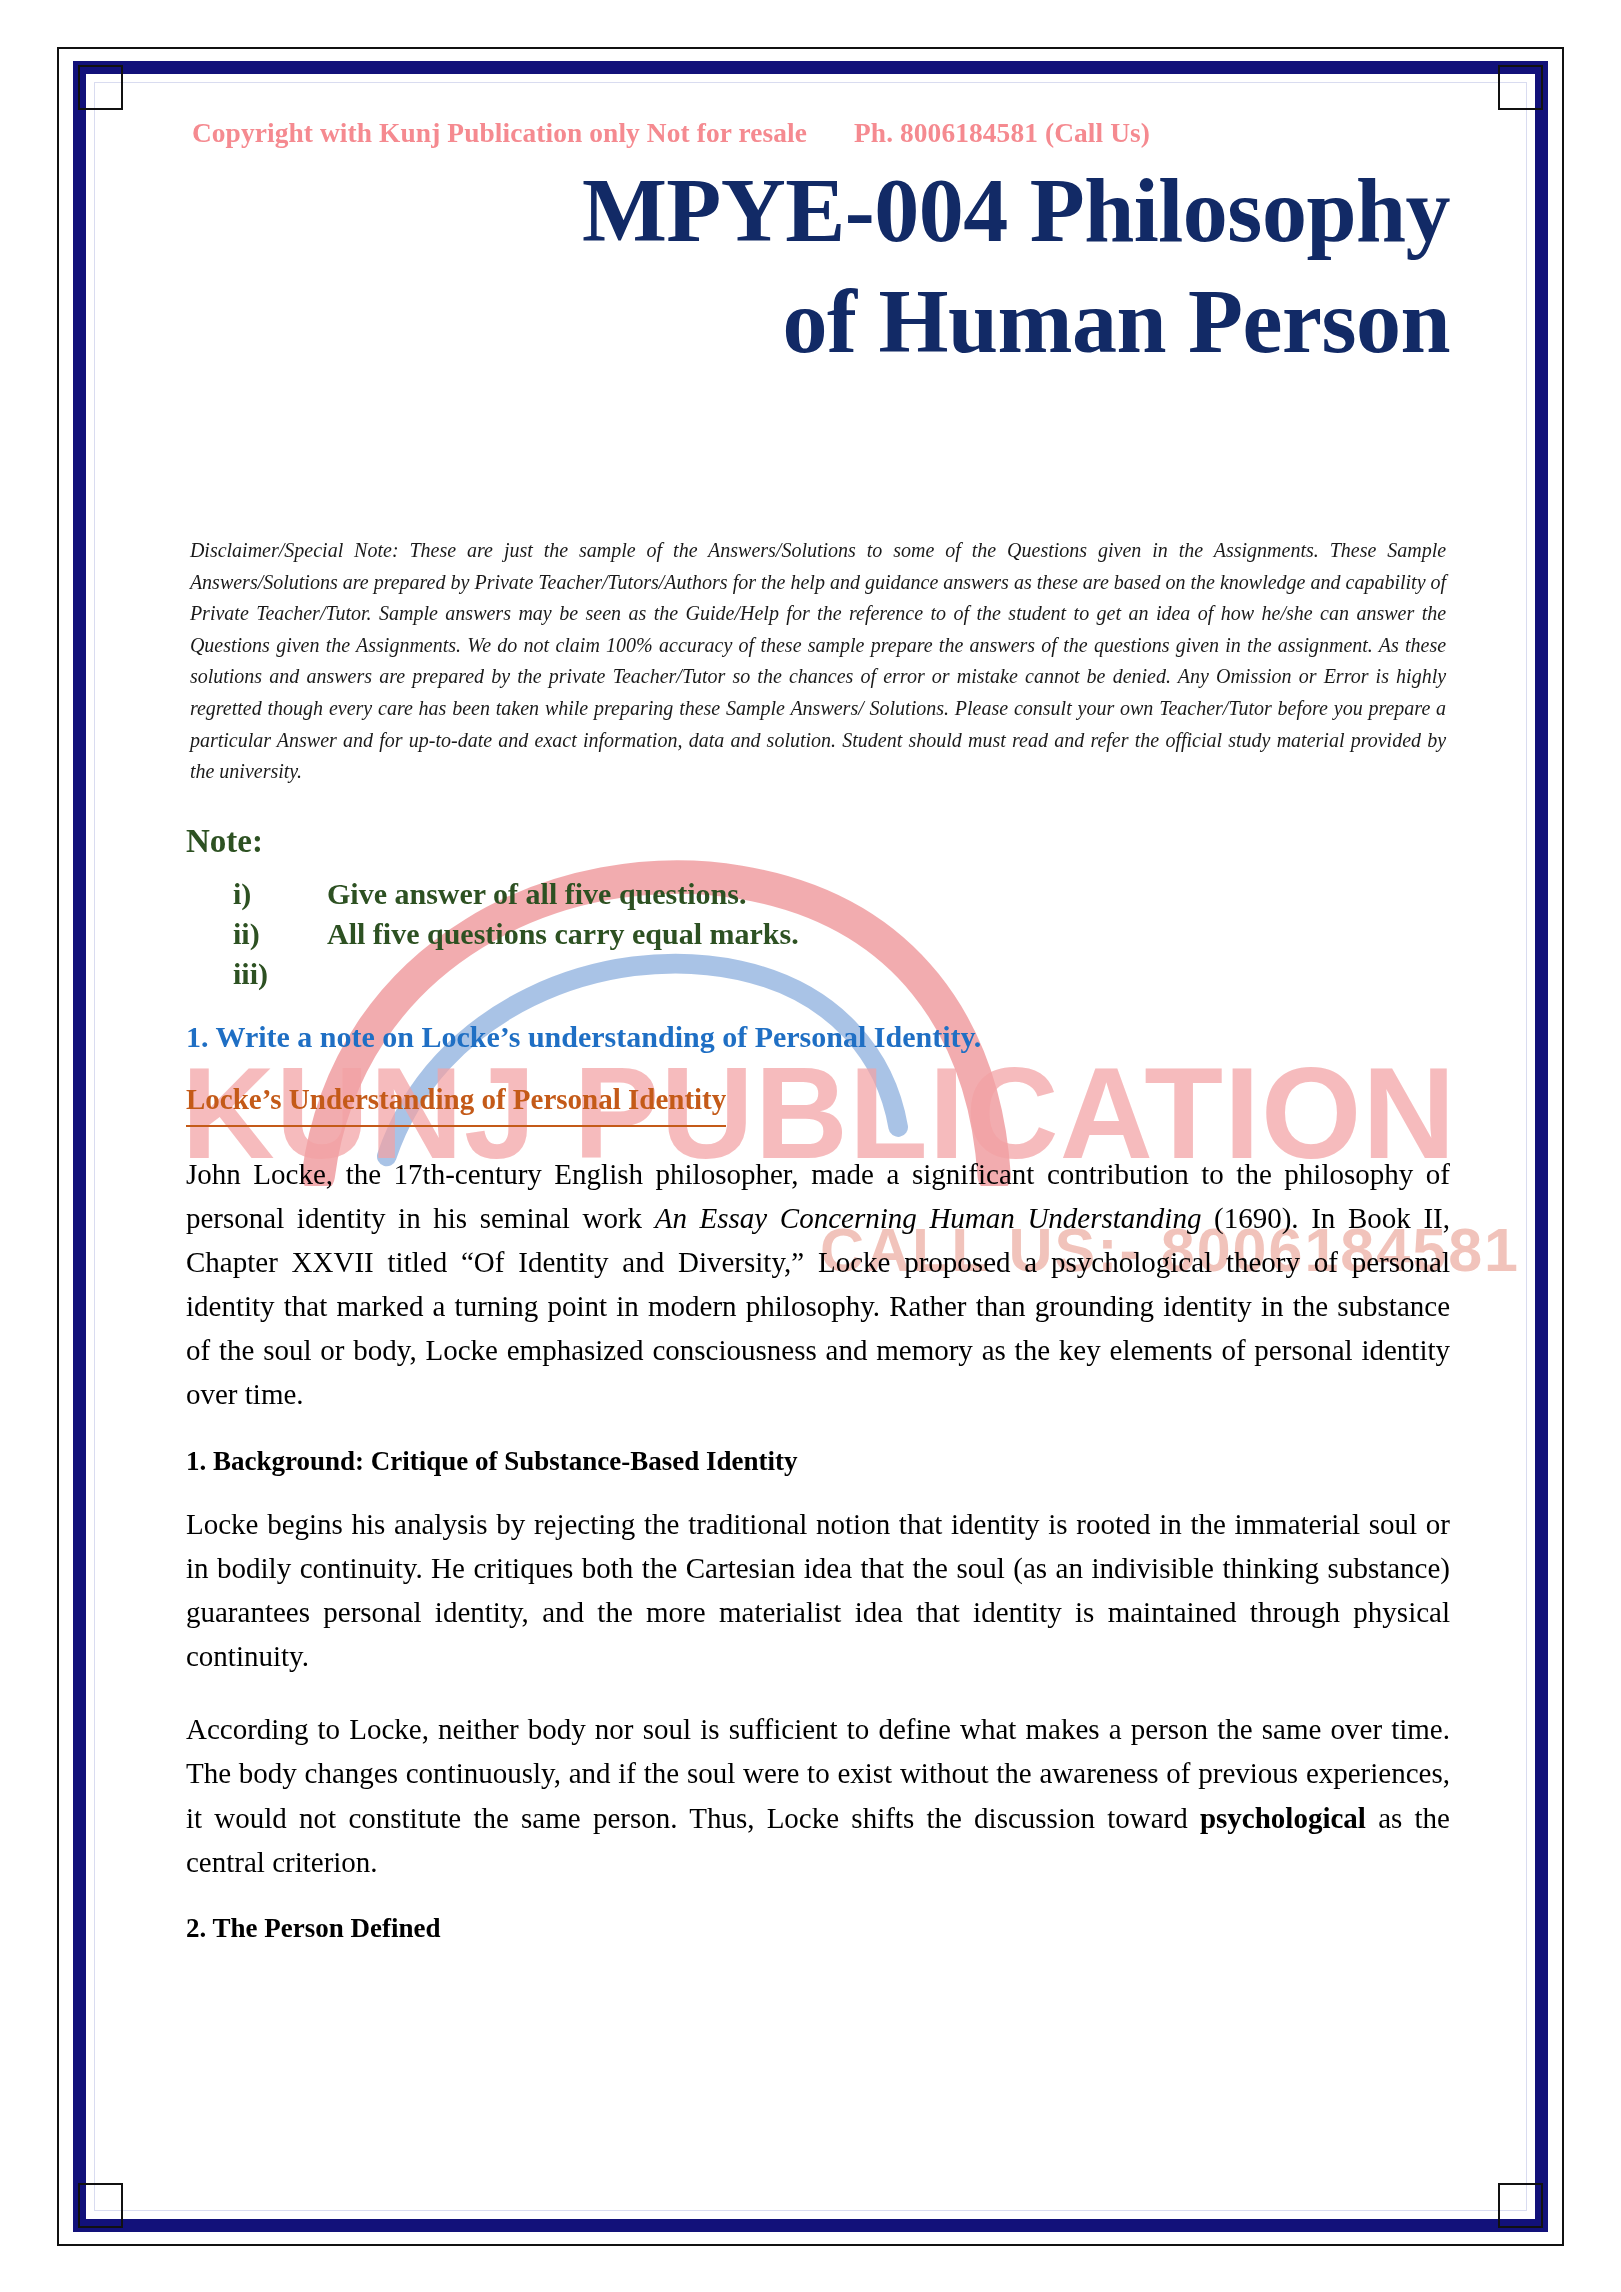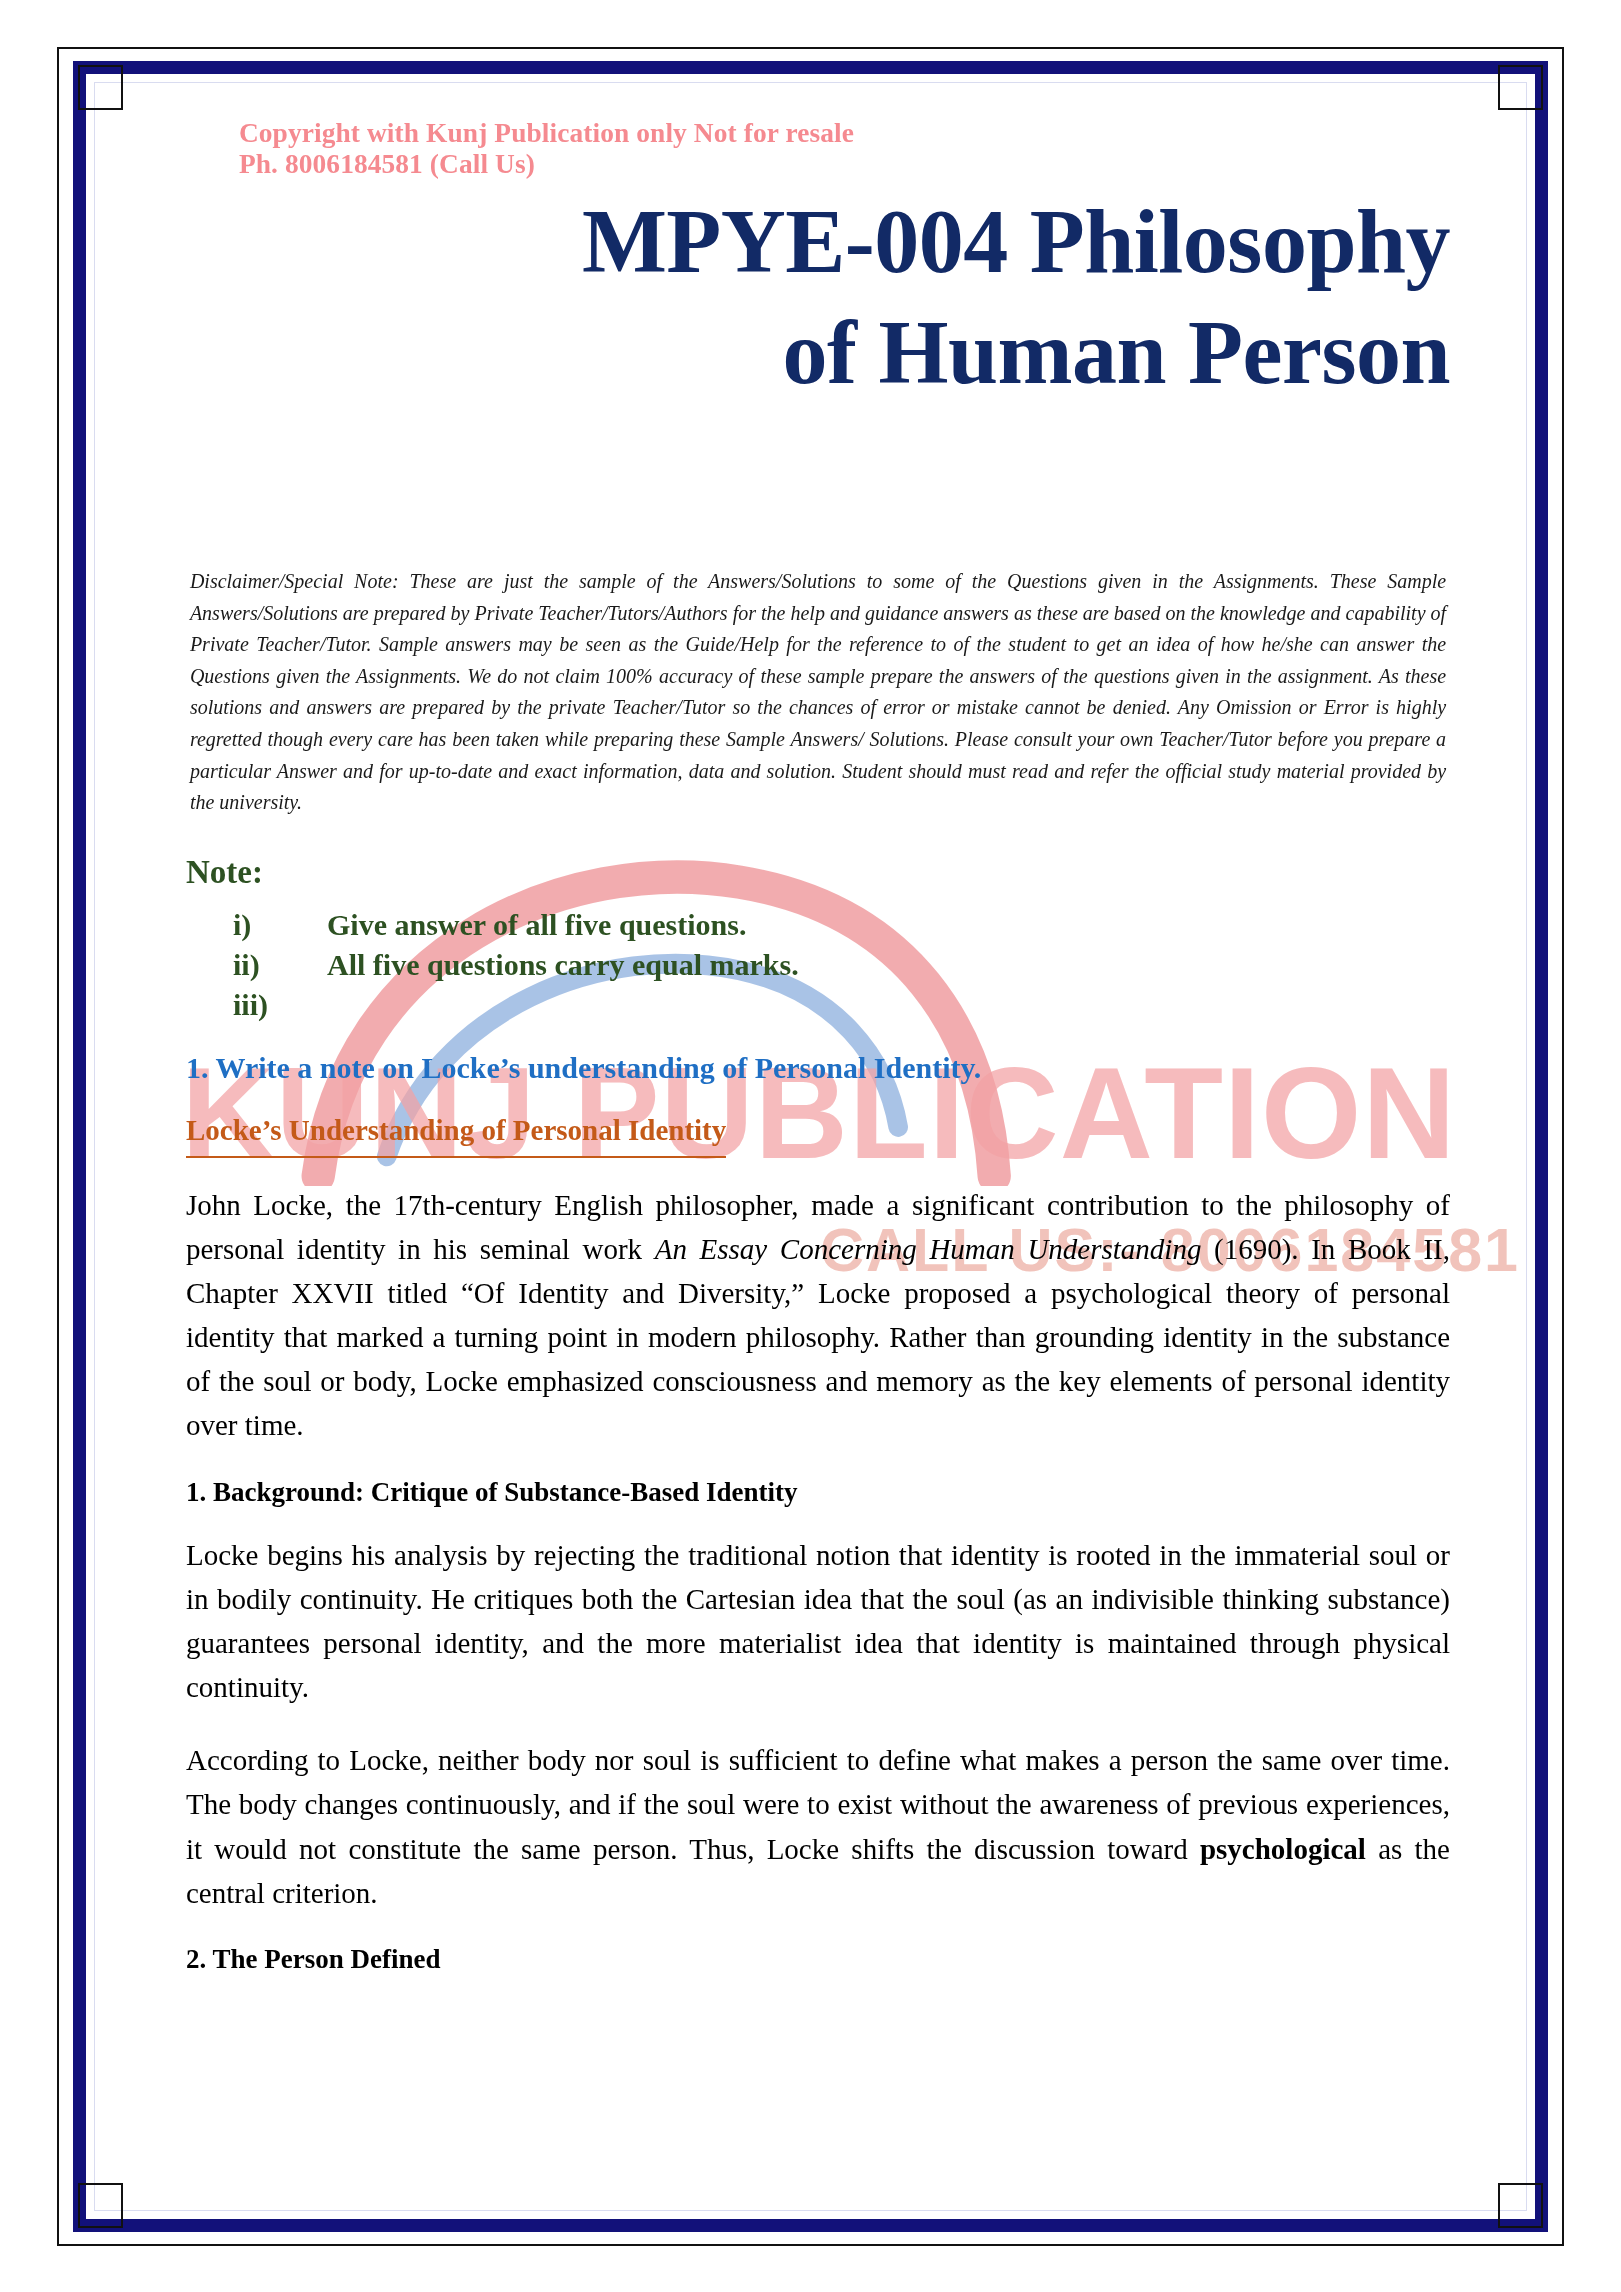--- a/index.html
+++ b/index.html
@@ -114,21 +114,20 @@
   .copyright-line {
     display: flex;
     align-items: baseline;
     font-family: "Liberation Serif", "DejaVu Serif", serif;
     font-weight: bold;
     font-size: 27.4px;
     color: #f58a90;
     letter-spacing: 0.1px;
     margin-bottom: 1px;
     padding-left: 5.9px;
-    flex-direction: column;
   }
   .copyright-line .cr-phone { margin-left: 47px; }
 
   .doc-title {
     text-align: right;
     font-family: "Liberation Serif", "DejaVu Serif", serif;
     font-weight: bold;
     font-size: 90px;
     line-height: 1.24;
     color: #122a66;

